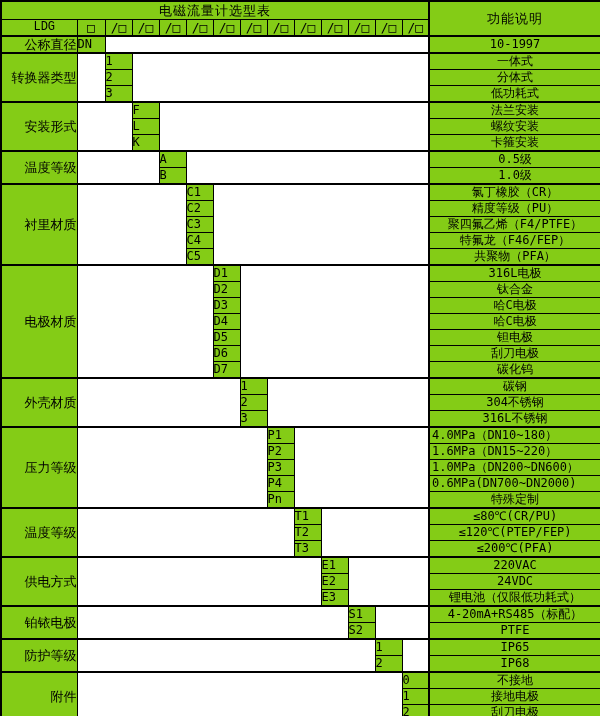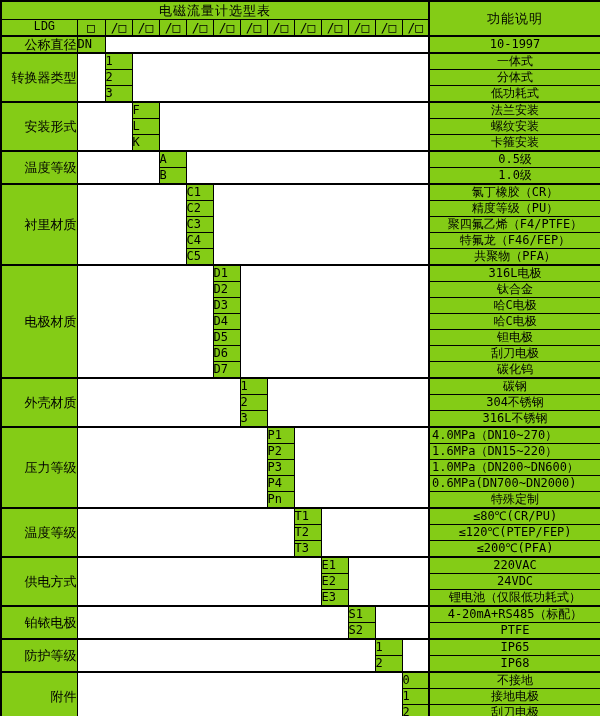--- a/index.html
+++ b/index.html
@@ -236,21 +236,21 @@
         </tr>
         <tr>
           <td class="code-cell">3</td>
           <td class="desc-cell">316L不锈钢</td>
         </tr>
         <tr class="sec-start">
           <td class="label-cell" rowspan="5">压力等级</td>
           <td class="filler-cell" colspan="7" rowspan="5"></td>
           <td class="code-cell">P1</td>
           <td class="filler-cell" colspan="5" rowspan="5"></td>
-          <td class="desc-cell desc-left">4.0MPa（DN10~270）</td>
+          <td class="desc-cell desc-left">4.0MPa（DN10~180）</td>
         </tr>
         <tr>
           <td class="code-cell">P2</td>
           <td class="desc-cell desc-left">1.6MPa（DN15~220）</td>
         </tr>
         <tr>
           <td class="code-cell">P3</td>
           <td class="desc-cell desc-left">1.0MPa（DN200~DN600）</td>
         </tr>
         <tr>

